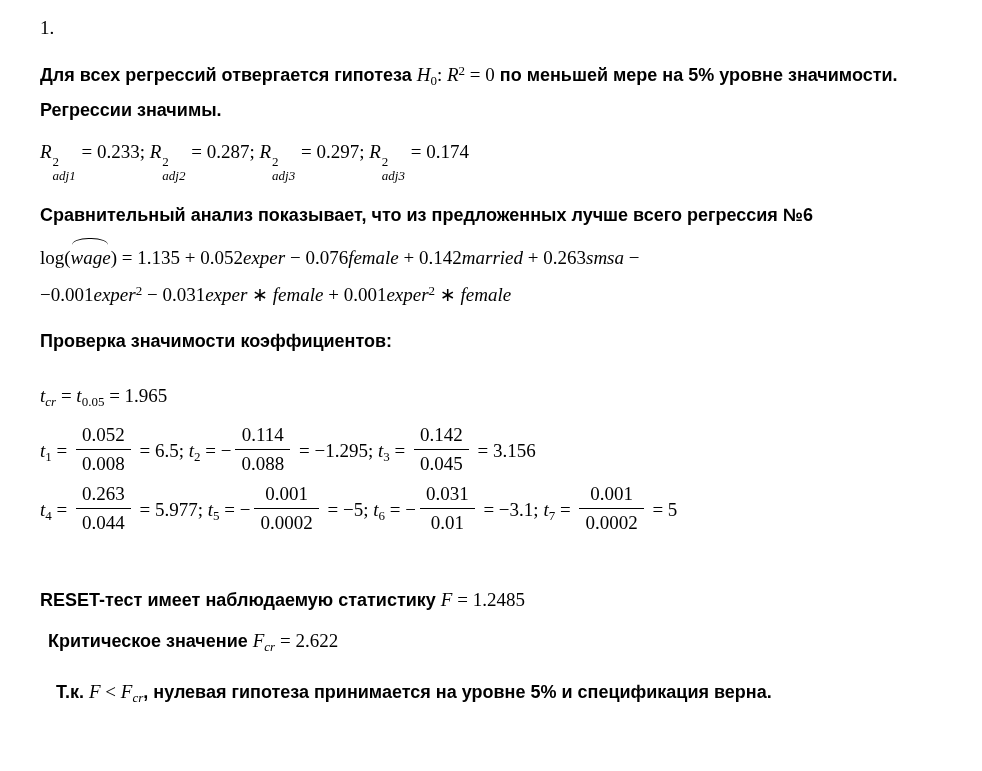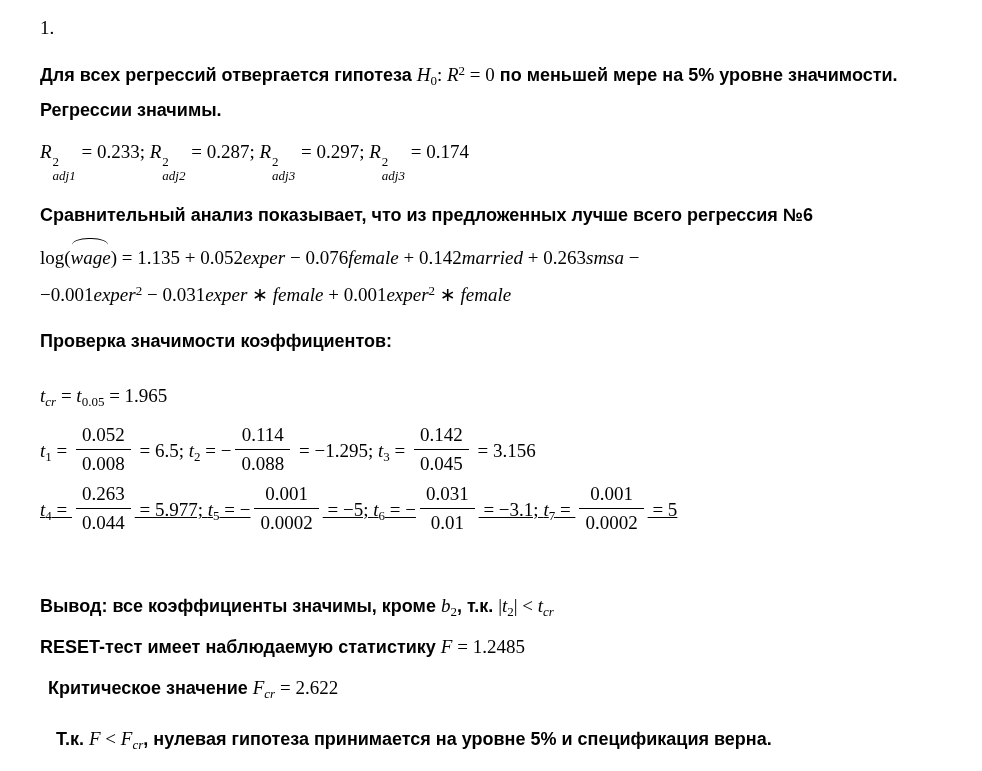--- a/index.html
+++ b/index.html
@@ -46,21 +46,21 @@
   .b-item     { font-family: "Liberation Serif", serif; font-size: 19px; line-height: 24px; margin: 0 0 18px 0; }
   .b-intro1   { line-height: 34px; margin: 0; }
   .b-intro2   { line-height: 34px; margin: 0 0 8px 0; }
   .b-r2       { line-height: 34px; margin: 0 0 16px 0; }
   .b-compare  { line-height: 34px; margin: 0 0 8px 0; }
   .b-reg1     { line-height: 36px; margin: 0; }
   .b-reg2     { line-height: 36px; margin: 0 0 10px 0; }
   .b-check    { line-height: 34px; margin: 0 0 24px 0; }
   .b-tcr      { line-height: 28px; margin: 0 0 8px 0; }
   .b-trow1    { margin: 16px 0 8px 0; }
-  .b-trow2    { margin: 6px 0 52px 0; text-decoration: underline; }
+  .b-trow2    { margin: 6px 0 52px 0; }
   .b-concl    { line-height: 34px; margin: 0 0 12px 0; }
   .b-reset    { line-height: 22px; margin: 0 0 12px 0; }
   .b-crit     { line-height: 34px; margin: 0 0 12px 8px; }
   .b-final    { line-height: 34px; margin: 16px; }
 </style>
 </head>
 <body>
 
 <div class="page">
   <div class="line b-item">1.</div>
@@ -75,17 +75,16 @@
   <div class="line b-reg1"><span class="r-up">log(</span><span class="r-it r-hat">wage</span><span class="r-up">) = 1.135 + 0.052</span><span class="r-it">exper</span><span class="r-up"> − 0.076</span><span class="r-it">female</span><span class="r-up"> + 0.142</span><span class="r-it">married</span><span class="r-up"> + 0.263</span><span class="r-it">smsa</span><span class="r-up"> −</span></div>
   <div class="line b-reg2"><span class="r-up">−0.001</span><span class="r-it">exper</span><sup class="r-sup r-up">2</sup><span class="r-up"> − 0.031</span><span class="r-it">exper</span><span class="r-up"> ∗ </span><span class="r-it">female</span><span class="r-up"> + 0.001</span><span class="r-it">exper</span><sup class="r-sup r-up">2</sup><span class="r-up"> ∗ </span><span class="r-it">female</span></div>
 
   <div class="line b-check r-sans">Проверка значимости коэффициентов:</div>
 
   <div class="line b-tcr"><span class="r-it">t</span><sub class="r-sub r-it">cr</sub><span class="r-up"> = </span><span class="r-it">t</span><sub class="r-sub r-up">0.05</sub><span class="r-up"> = 1.965</span></div>
 
   <div class="line b-trow1"><span class="r-it">t</span><sub class="r-sub r-up">1</sub><span class="r-up"> = </span><span class="frac"><span class="num">0.052</span><span class="den">0.008</span></span><span class="r-up"> = 6.5; </span><span class="r-it">t</span><sub class="r-sub r-up">2</sub><span class="r-up"> = −</span><span class="frac"><span class="num">0.114</span><span class="den">0.088</span></span><span class="r-up"> = −1.295; </span><span class="r-it">t</span><sub class="r-sub r-up">3</sub><span class="r-up"> = </span><span class="frac"><span class="num">0.142</span><span class="den">0.045</span></span><span class="r-up"> = 3.156</span></div>
   <div class="line b-trow2"><span class="r-it">t</span><sub class="r-sub r-up">4</sub><span class="r-up"> = </span><span class="frac"><span class="num">0.263</span><span class="den">0.044</span></span><span class="r-up"> = 5.977; </span><span class="r-it">t</span><sub class="r-sub r-up">5</sub><span class="r-up"> = −</span><span class="frac"><span class="num">0.001</span><span class="den">0.0002</span></span><span class="r-up"> = −5; </span><span class="r-it">t</span><sub class="r-sub r-up">6</sub><span class="r-up"> = −</span><span class="frac"><span class="num">0.031</span><span class="den">0.01</span></span><span class="r-up"> = −3.1; </span><span class="r-it">t</span><sub class="r-sub r-up">7</sub><span class="r-up"> = </span><span class="frac"><span class="num">0.001</span><span class="den">0.0002</span></span><span class="r-up"> = 5</span></div>
 
-  <div class="line b-concl"><span class="r-sans">Вывод: все коэффициенты значимы, кроме </span><span class="r-it">b</span><sub class="r-sub r-up">2</sub><span class="r-sans">, т.к. </span><span class="r-up">|</span><span class="r-it">t</span><sub class="r-sub r-up">2</sub><span class="r-up">| &lt; </span><span class="r-it">t</span><sub class="r-sub r-it">cr</sub></div>
   <div class="line b-reset"><span class="r-sans">RESET-тест имеет наблюдаемую статистику </span><span class="r-it">F</span><span class="r-up"> = 1.2485</span></div>
   <div class="line b-crit"><span class="r-sans">Критическое значение </span><span class="r-it">F</span><sub class="r-sub r-it">cr</sub><span class="r-up"> = 2.622</span></div>
   <div class="line b-final"><span class="r-sans">Т.к. </span><span class="r-it">F</span><span class="r-up"> &lt; </span><span class="r-it">F</span><sub class="r-sub r-it">cr</sub><span class="r-sans">, нулевая гипотеза принимается на уровне 5% и спецификация верна.</span></div>
 </div>
 
 </body></html>

